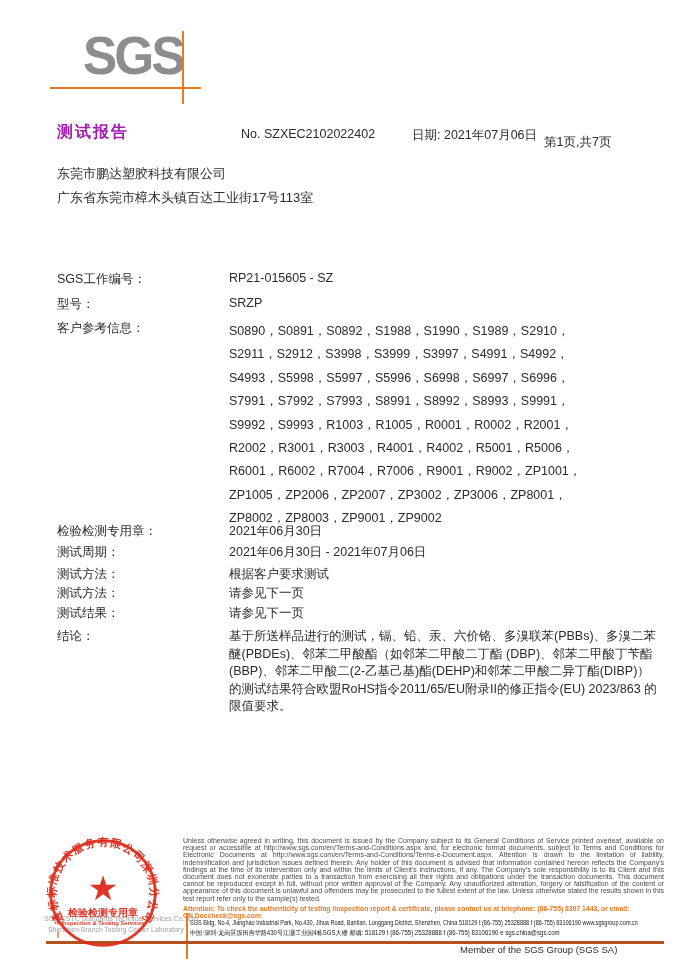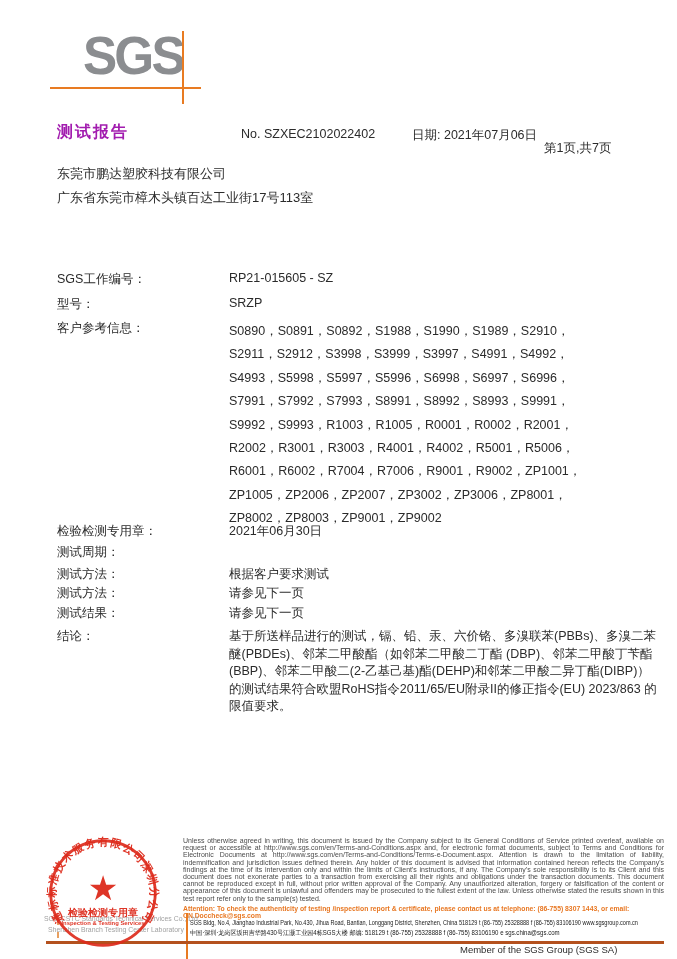--- a/index.html
+++ b/index.html
@@ -11,21 +11,21 @@
   .abs{position:absolute;}
   
   .logo-text{left:83px;top:28px;font-size:54px;font-weight:bold;color:#8b8d90;
     letter-spacing:-3px;transform:scaleX(0.95);transform-origin:left top;line-height:1;}
   .logo-hline{left:50px;top:87px;width:151px;height:2px;background:#e87b22;}
   .logo-vline{left:182px;top:31px;width:2px;height:73px;background:#e87b22;}
   
   .title{left:57px;top:122px;font-size:16px;font-weight:bold;letter-spacing:2px;color:#a21caf;}
   .repno{left:241px;top:127px;font-size:12.5px;}
   .repdate{left:412px;top:127px;font-size:12.5px;}
-  .reppage{left:544px;top:140px;font-size:12.5px;}
+  .reppage{left:544px;top:134px;font-size:12.5px;}
   .company{left:57px;top:165px;font-size:13px;}
   .addr{left:57px;top:189px;font-size:13px;}
   .statement{left:57px;top:248px;font-size:12.5px;}
   
   .info-label{position:absolute;left:57px;font-size:12.5px;white-space:nowrap;}
   .info-value{position:absolute;left:229px;font-size:12.5px;white-space:nowrap;}
   .info-value.multiline{white-space:pre-line;line-height:23.4px;width:440px;}
   .info-value.para{white-space:normal;width:432px;line-height:17.5px;text-align:left;}
   .r0{top:271px}.r1{top:296px}.r2{top:320px}.r3{top:523px}.r4{top:544px}
   .r5{top:566px}.r6{top:585px}.r7{top:605px}.r8{top:628px}
@@ -78,20 +78,21 @@
 S9992，S9993，R1003，R1005，R0001，R0002，R2001，
 R2002，R3001，R3003，R4001，R4002，R5001，R5006，
 R6001，R6002，R7004，R7006，R9001，R9002，ZP1001，
 ZP1005，ZP2006，ZP2007，ZP3002，ZP3006，ZP8001，
 ZP8002，ZP8003，ZP9001，ZP9002</span>
 
   <span class="info-label r3">检验检测专用章：</span>
   <span class="info-value r3">2021年06月30日</span>
 
   <span class="info-label r4">测试周期：</span>
+  <span class="info-value r4">2021年06月30日 - 2021年07月06日</span>
 
   <span class="info-label r5">测试方法：</span>
   <span class="info-value r5">根据客户要求测试</span>
 
   <span class="info-label r6">测试方法：</span>
   <span class="info-value r6">请参见下一页</span>
 
   <span class="info-label r7">测试结果：</span>
   <span class="info-value r7">请参见下一页</span>
 

